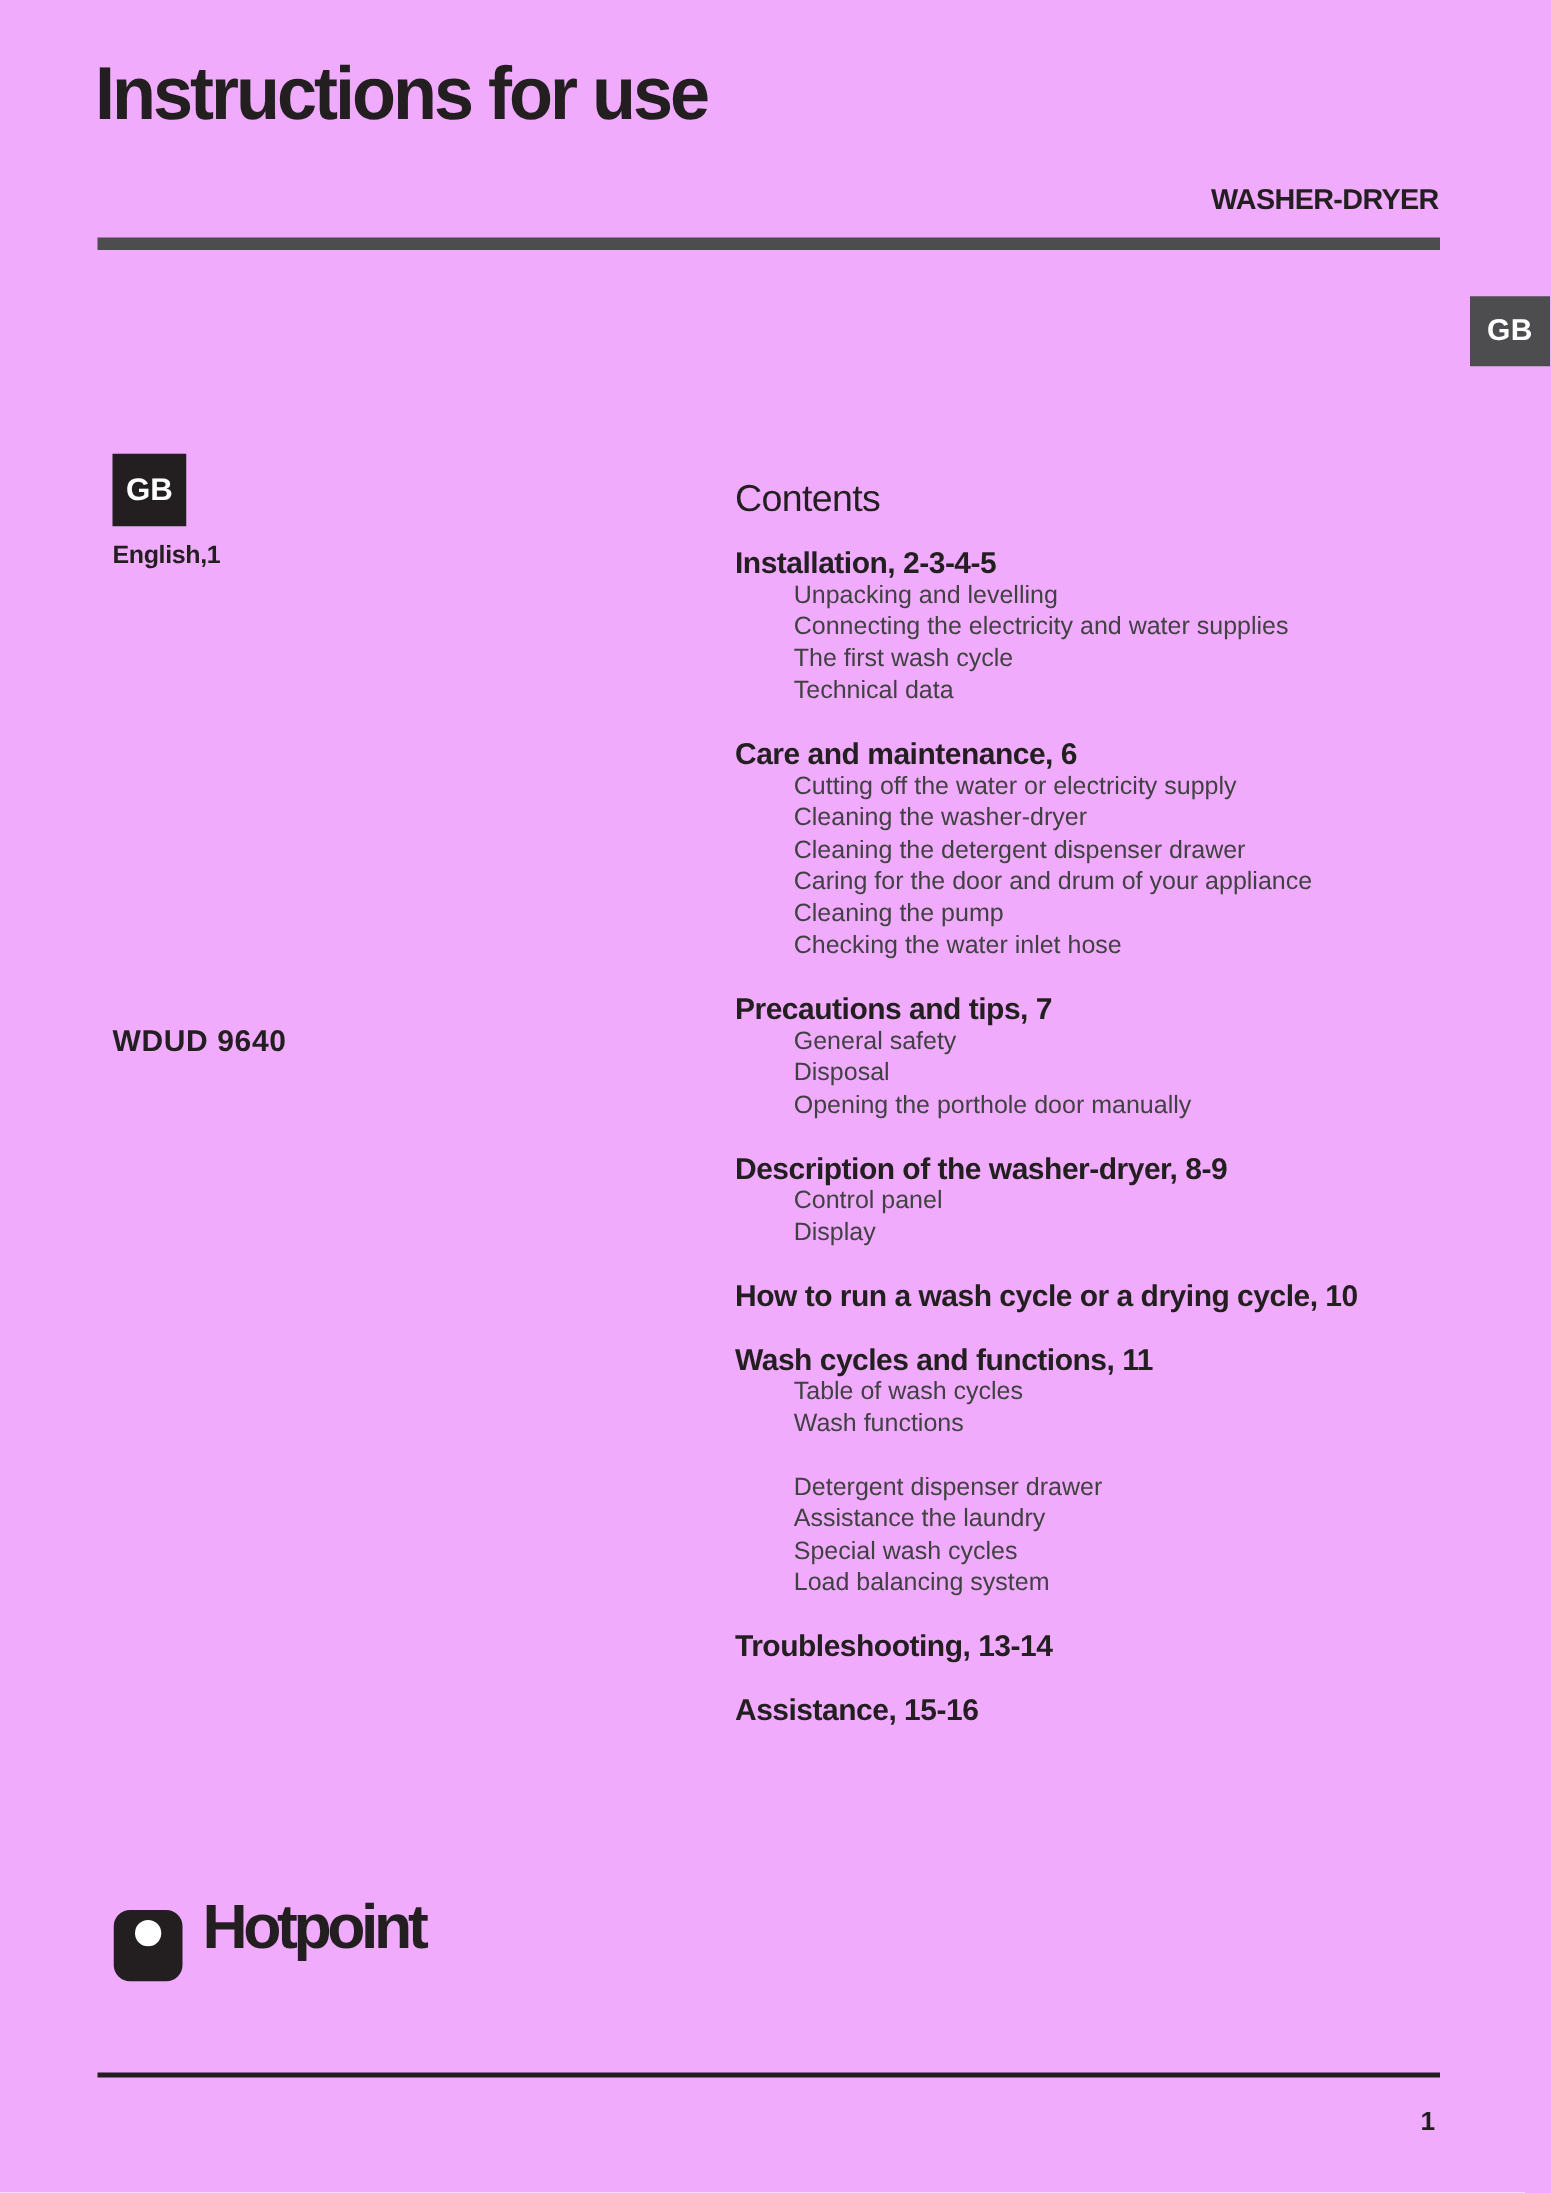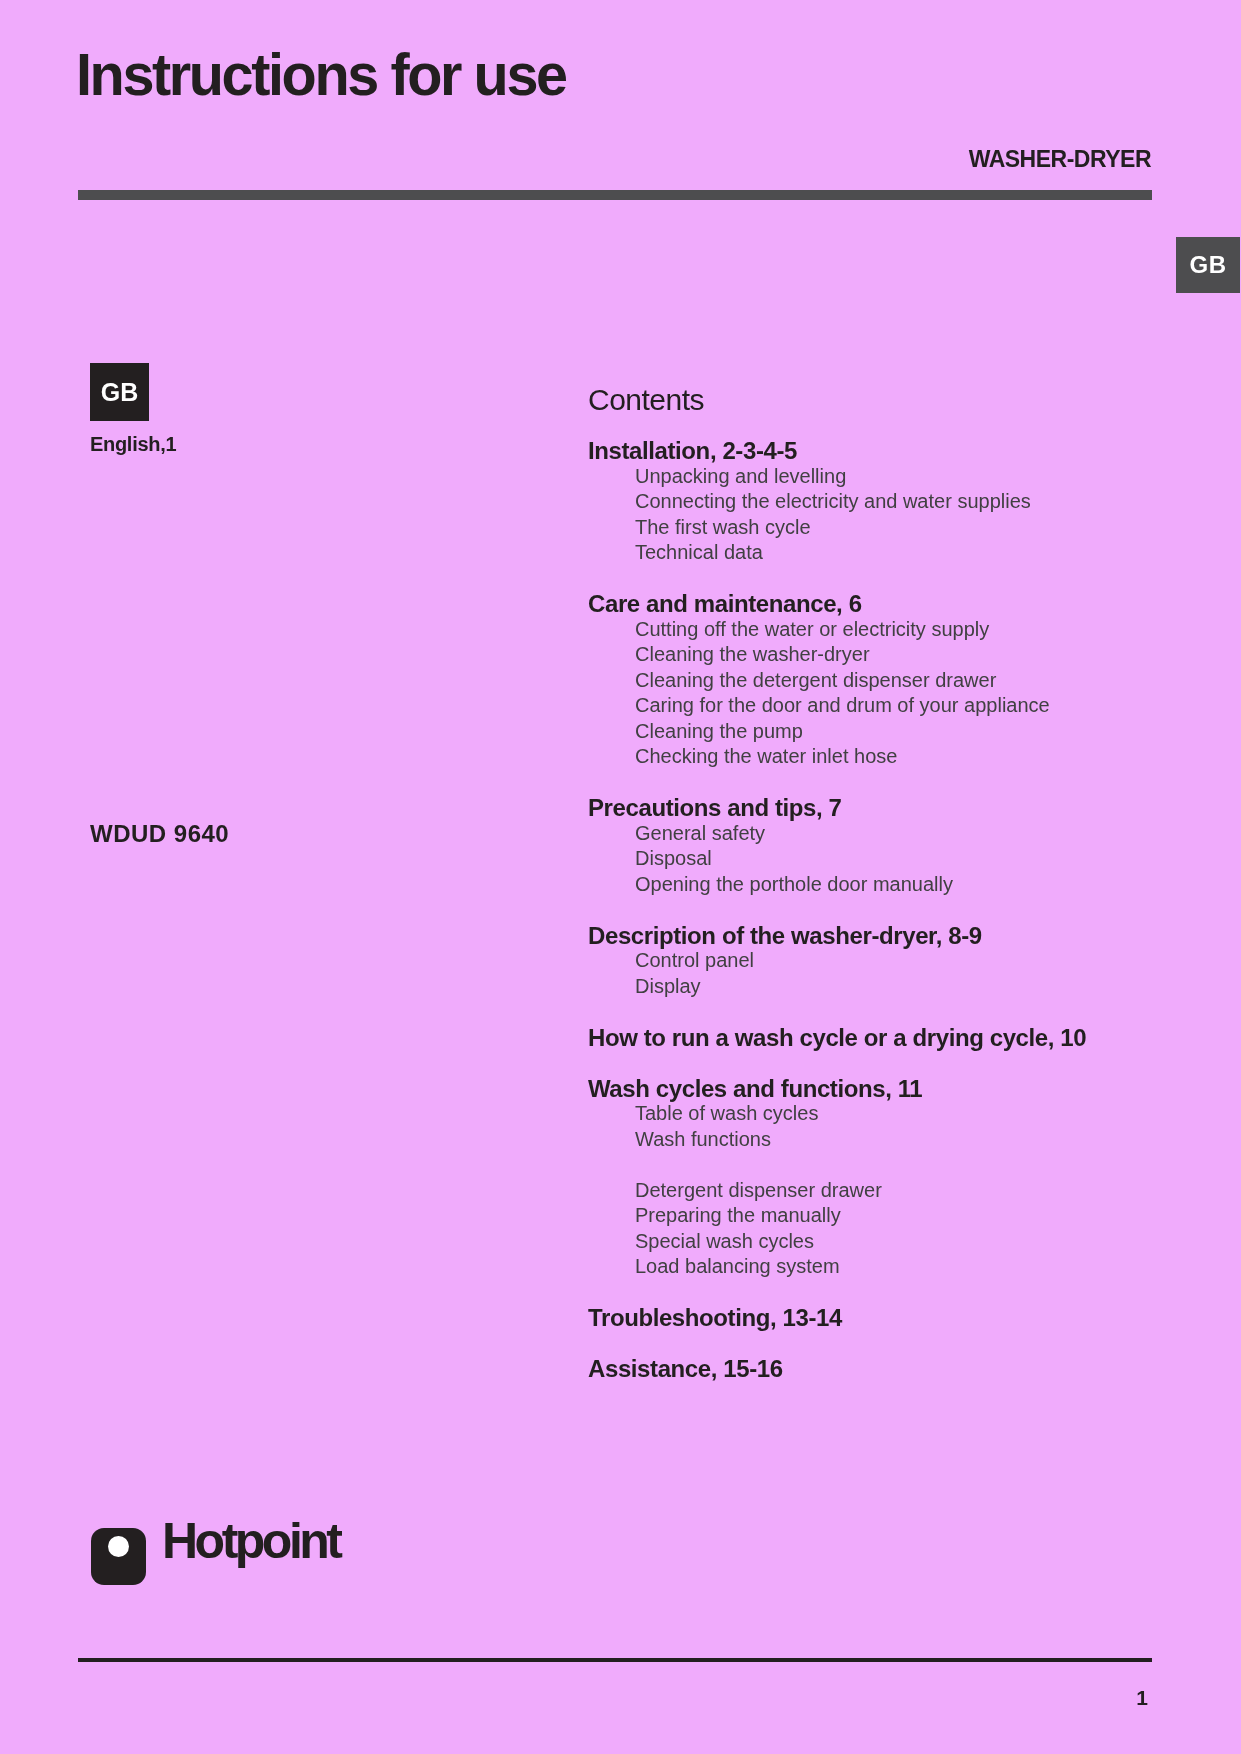--- a/index.html
+++ b/index.html
@@ -143,21 +143,21 @@
     <div class="sec">
       <h2>How to run a wash cycle or a drying cycle, 10</h2>
     </div>
     <div class="sec">
       <h2>Wash cycles and functions, 11</h2>
       <p>Table of wash cycles</p>
       <p>Wash functions</p>
     </div>
     <div class="sec">
       <p>Detergent dispenser drawer</p>
-      <p>Preparing the manually</p>
+      <p>Assistance the laundry</p>
       <p>Special wash cycles</p>
       <p>Load balancing system</p>
     </div>
     <div class="sec">
       <h2>Troubleshooting, 13-14</h2>
     </div>
     <div class="sec">
       <h2>Assistance, 15-16</h2>
     </div>
   </div>

